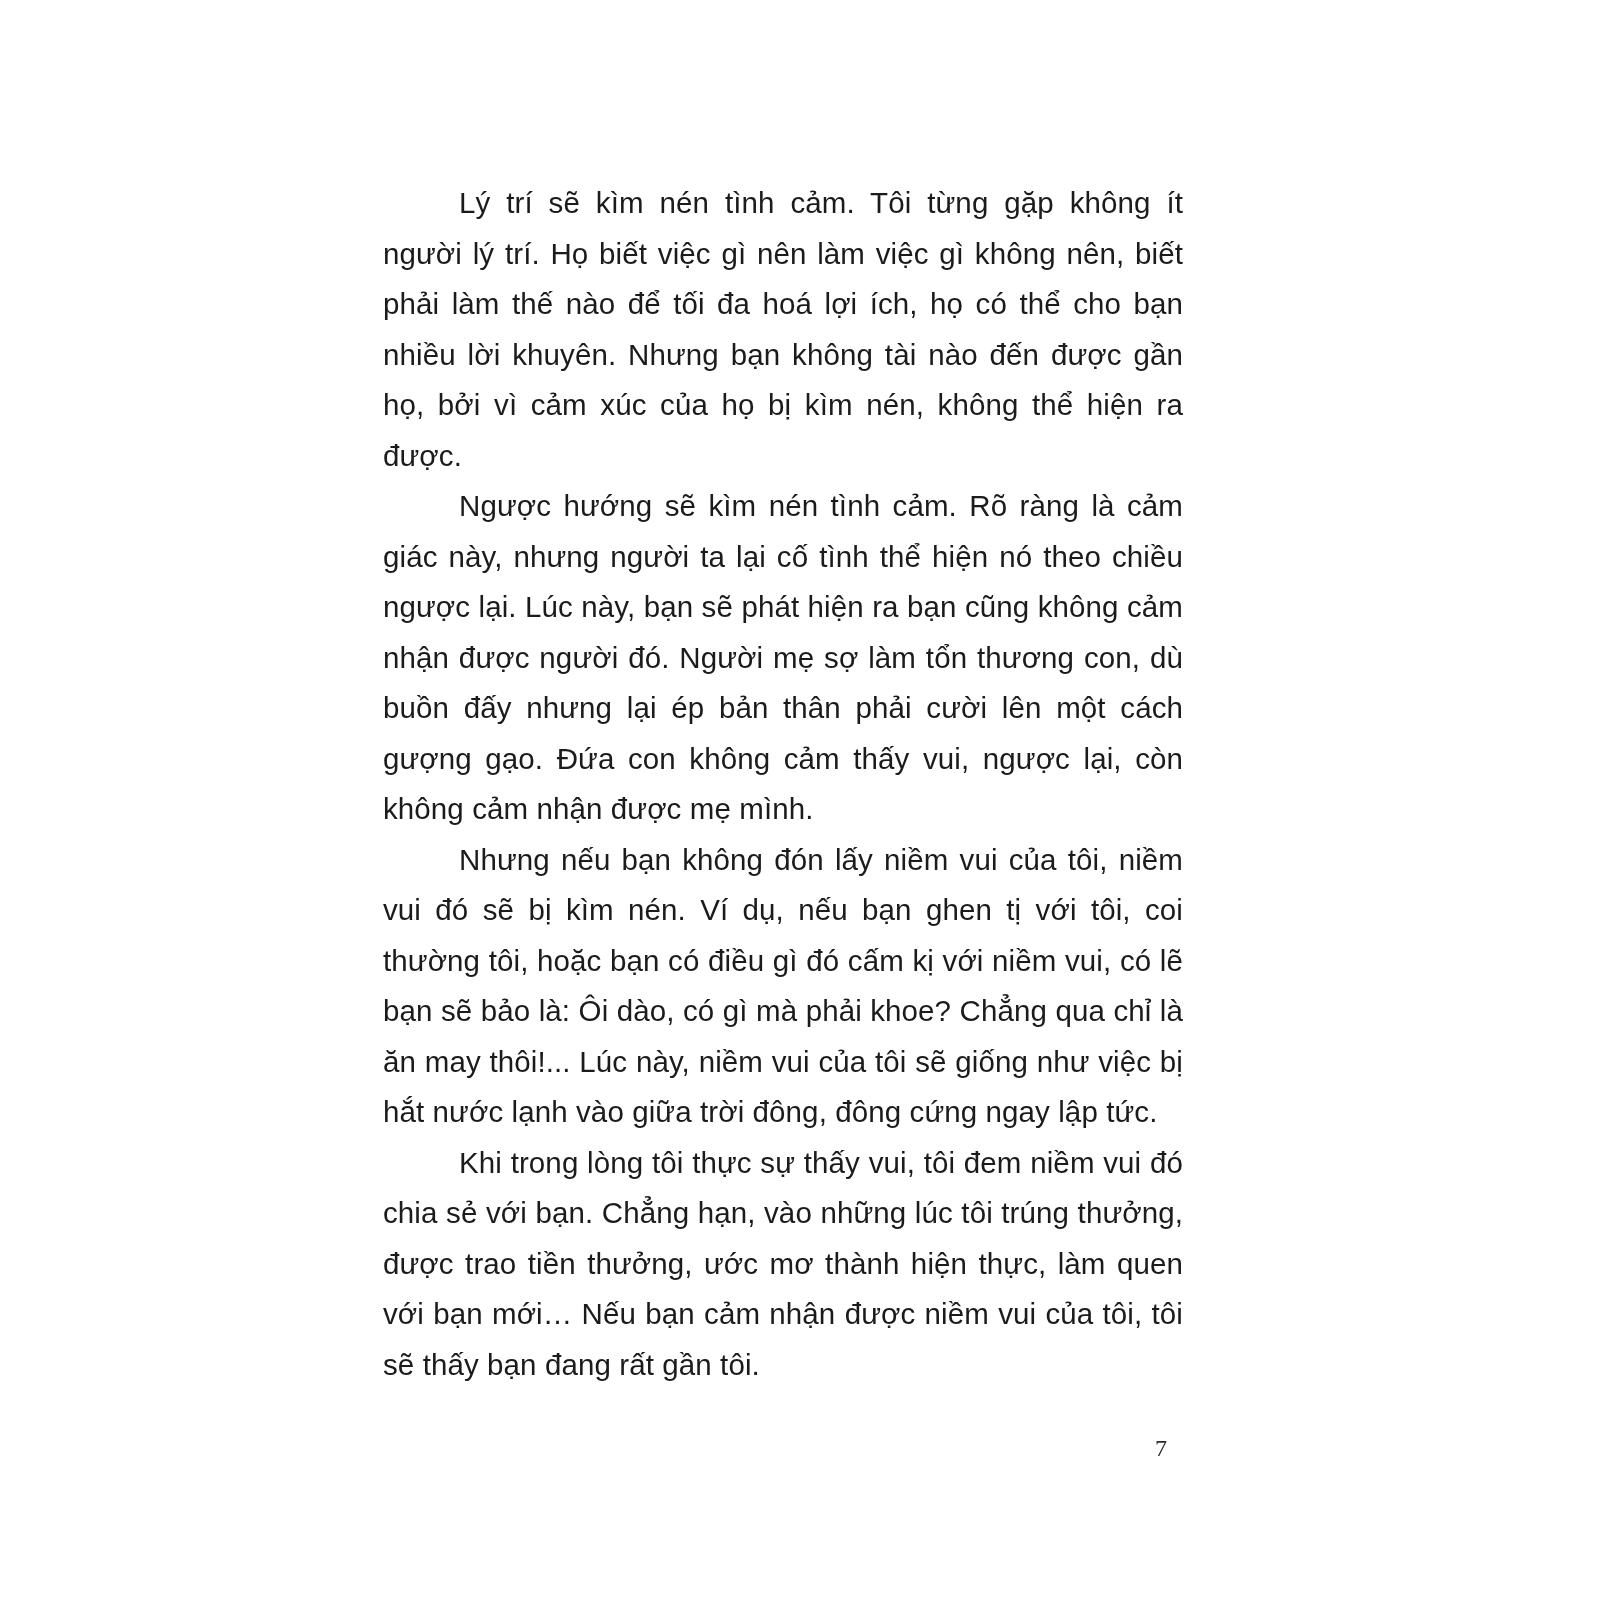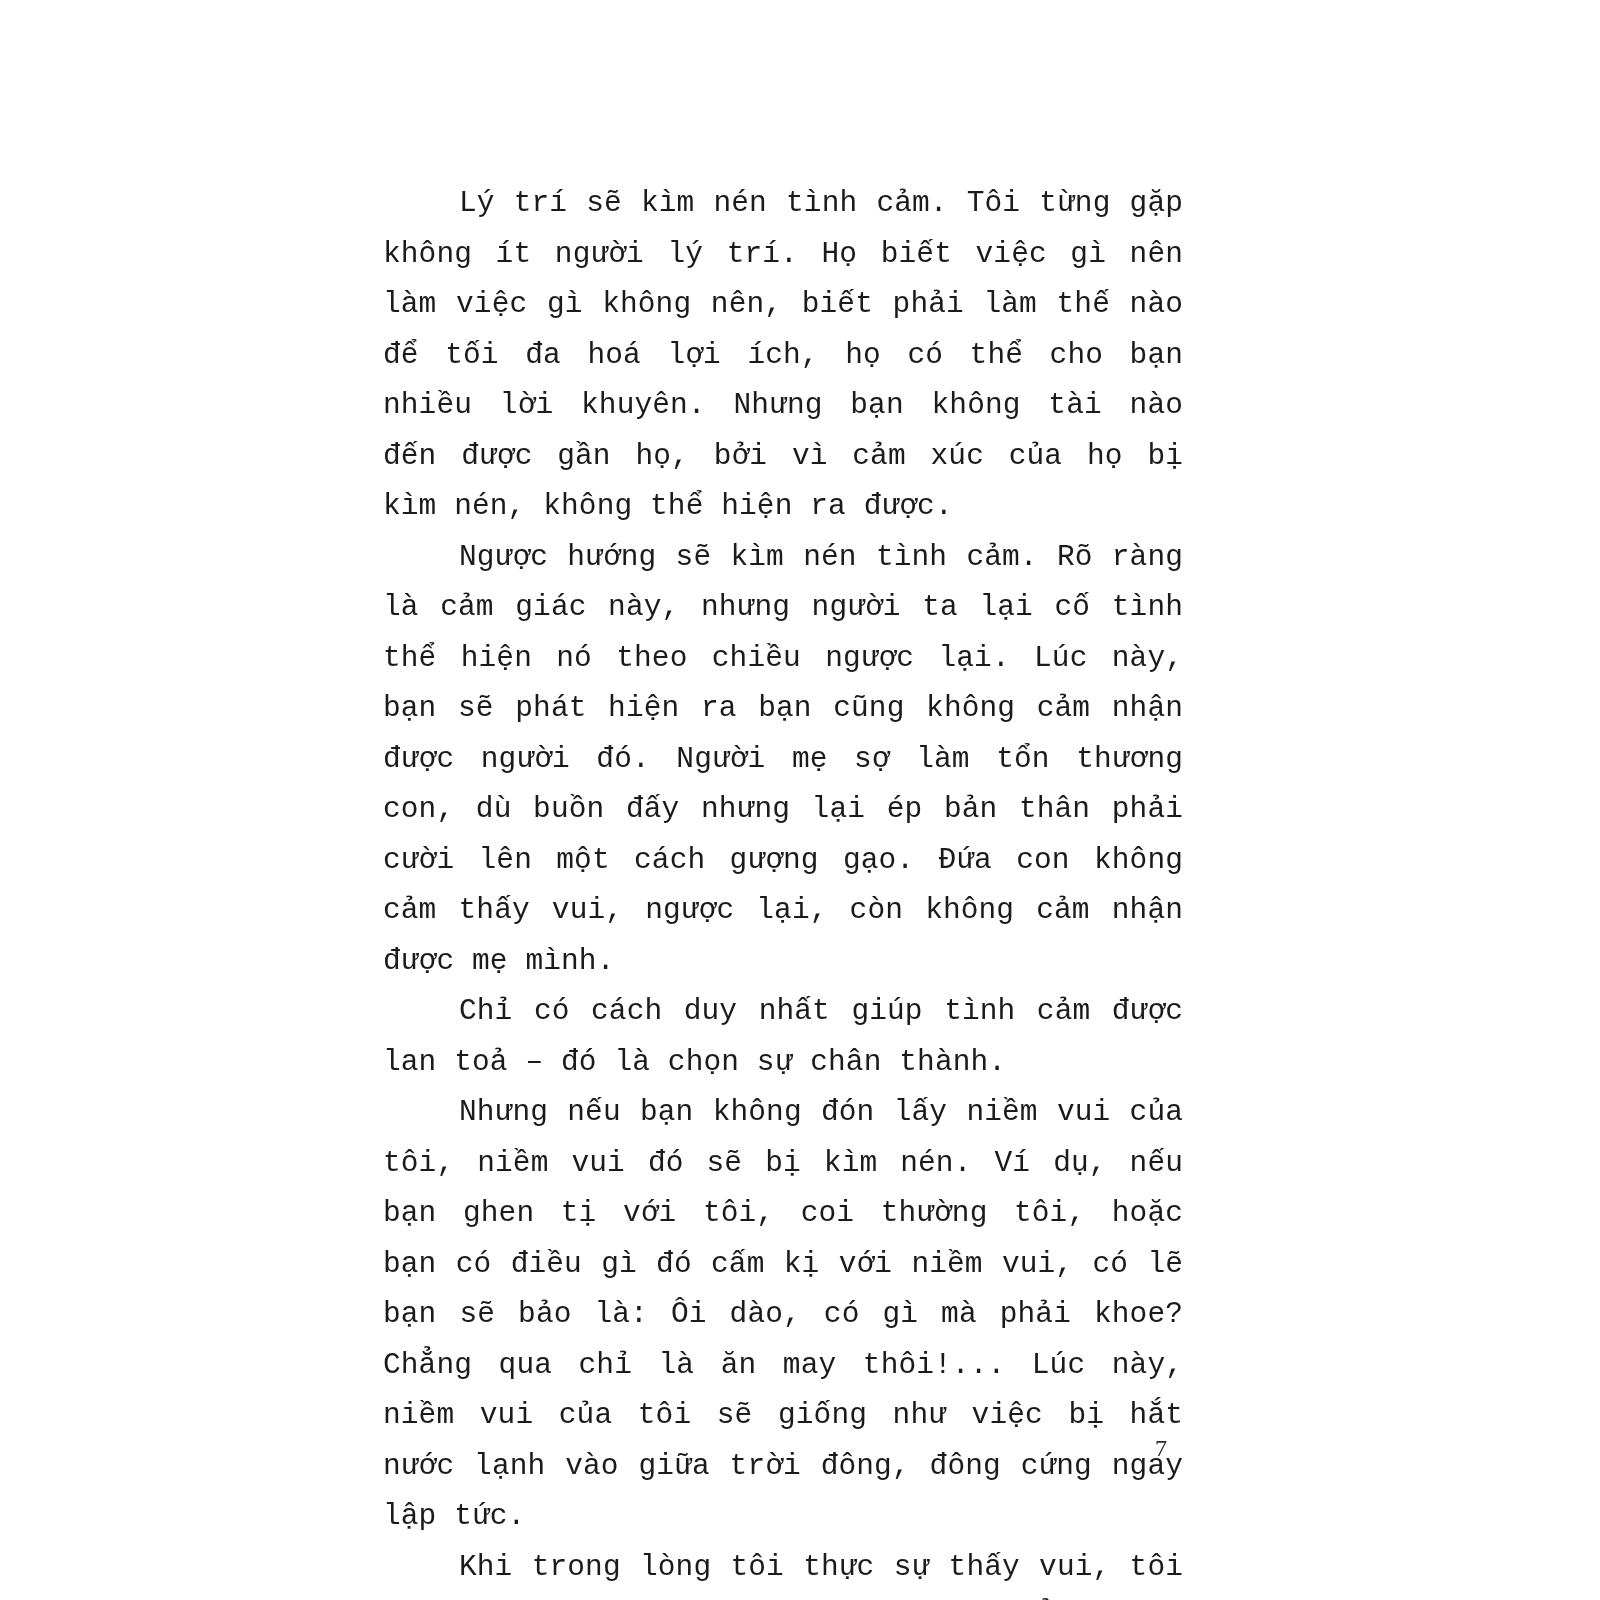--- a/index.html
+++ b/index.html
@@ -28,39 +28,38 @@
     width: 800px;
   }
   .para {
     margin: 0 0 0 0;
     text-indent: 76px;
     text-align: justify;
     font-size: 29.5px;
     line-height: 50.5px;
     color: #1b1b1b;
     letter-spacing: 0.1px;
-    font-family: Liberation Mono, monospace;
+    font-family: Liberation Sans, sans-serif;
   }
   .para + .para {
     margin-top: 0px;
   }
   .page-number {
     position: absolute;
     left: 1155px;
     top: 1435px;
     font-size: 24px;
     color: #2a2a2a;
     font-family: "Liberation Serif", "DejaVu Serif", serif;
   }
 </style>
 </head>
 <body>
 
 <div class="page">
   <div class="text-column">
     <p class="para">Lý trí sẽ kìm nén tình cảm. Tôi từng gặp không ít người lý trí. Họ biết việc gì nên làm việc gì không nên, biết phải làm thế nào để tối đa hoá lợi ích, họ có thể cho bạn nhiều lời khuyên. Nhưng bạn không tài nào đến được gần họ, bởi vì cảm xúc của họ bị kìm nén, không thể hiện ra được.</p>
     <p class="para">Ngược hướng sẽ kìm nén tình cảm. Rõ ràng là cảm giác này, nhưng người ta lại cố tình thể hiện nó theo chiều ngược lại. Lúc này, bạn sẽ phát hiện ra bạn cũng không cảm nhận được người đó. Người mẹ sợ làm tổn thương con, dù buồn đấy nhưng lại ép bản thân phải cười lên một cách gượng gạo. Đứa con không cảm thấy vui, ngược lại, còn không cảm nhận được mẹ mình.</p>
-    <p class="para">Chỉ có cách duy nhất giúp tình cảm được lan toả – đó là chọn sự chân thành.</p>
     <p class="para">Nhưng nếu bạn không đón lấy niềm vui của tôi, niềm vui đó sẽ bị kìm nén. Ví dụ, nếu bạn ghen tị với tôi, coi thường tôi, hoặc bạn có điều gì đó cấm kị với niềm vui, có lẽ bạn sẽ bảo là: Ôi dào, có gì mà phải khoe? Chẳng qua chỉ là ăn may thôi!... Lúc này, niềm vui của tôi sẽ giống như việc bị hắt nước lạnh vào giữa trời đông, đông cứng ngay lập tức.</p>
     <p class="para">Khi trong lòng tôi thực sự thấy vui, tôi đem niềm vui đó chia sẻ với bạn. Chẳng hạn, vào những lúc tôi trúng thưởng, được trao tiền thưởng, ước mơ thành hiện thực, làm quen với bạn mới… Nếu bạn cảm nhận được niềm vui của tôi, tôi sẽ thấy bạn đang rất gần tôi.</p>
   </div>
   <div class="page-number">7</div>
 </div>
 
 </body></html>

